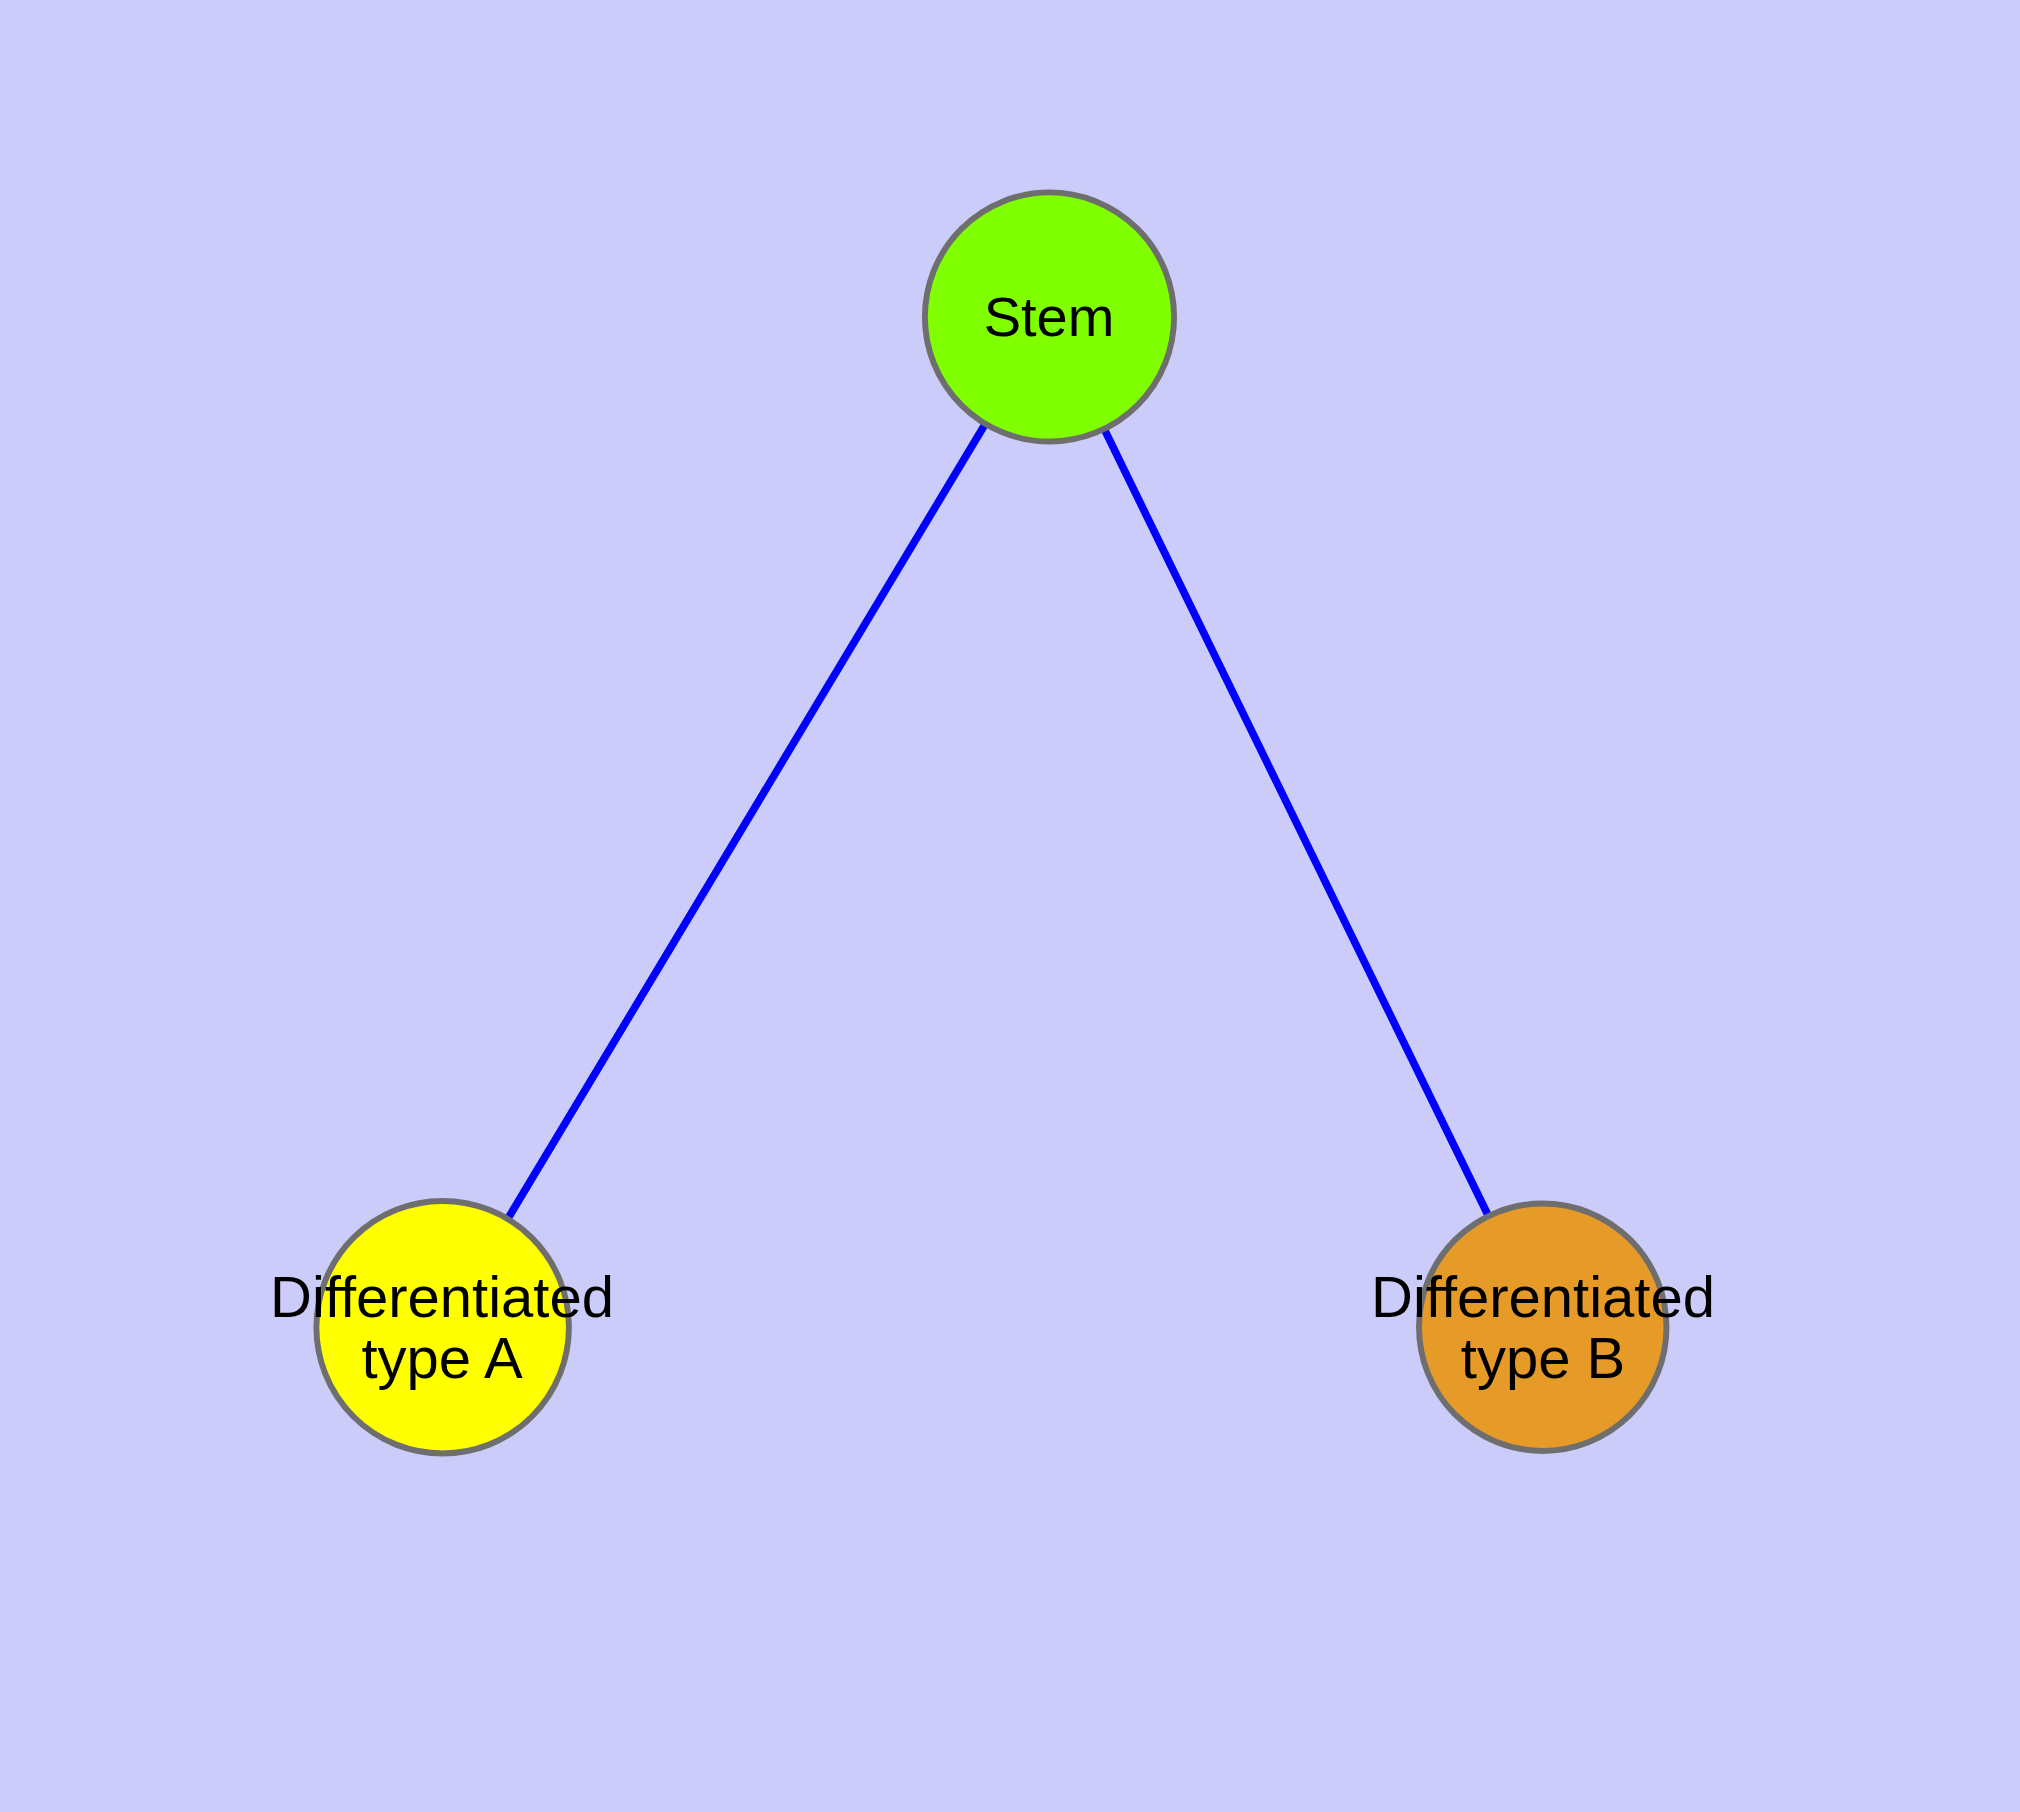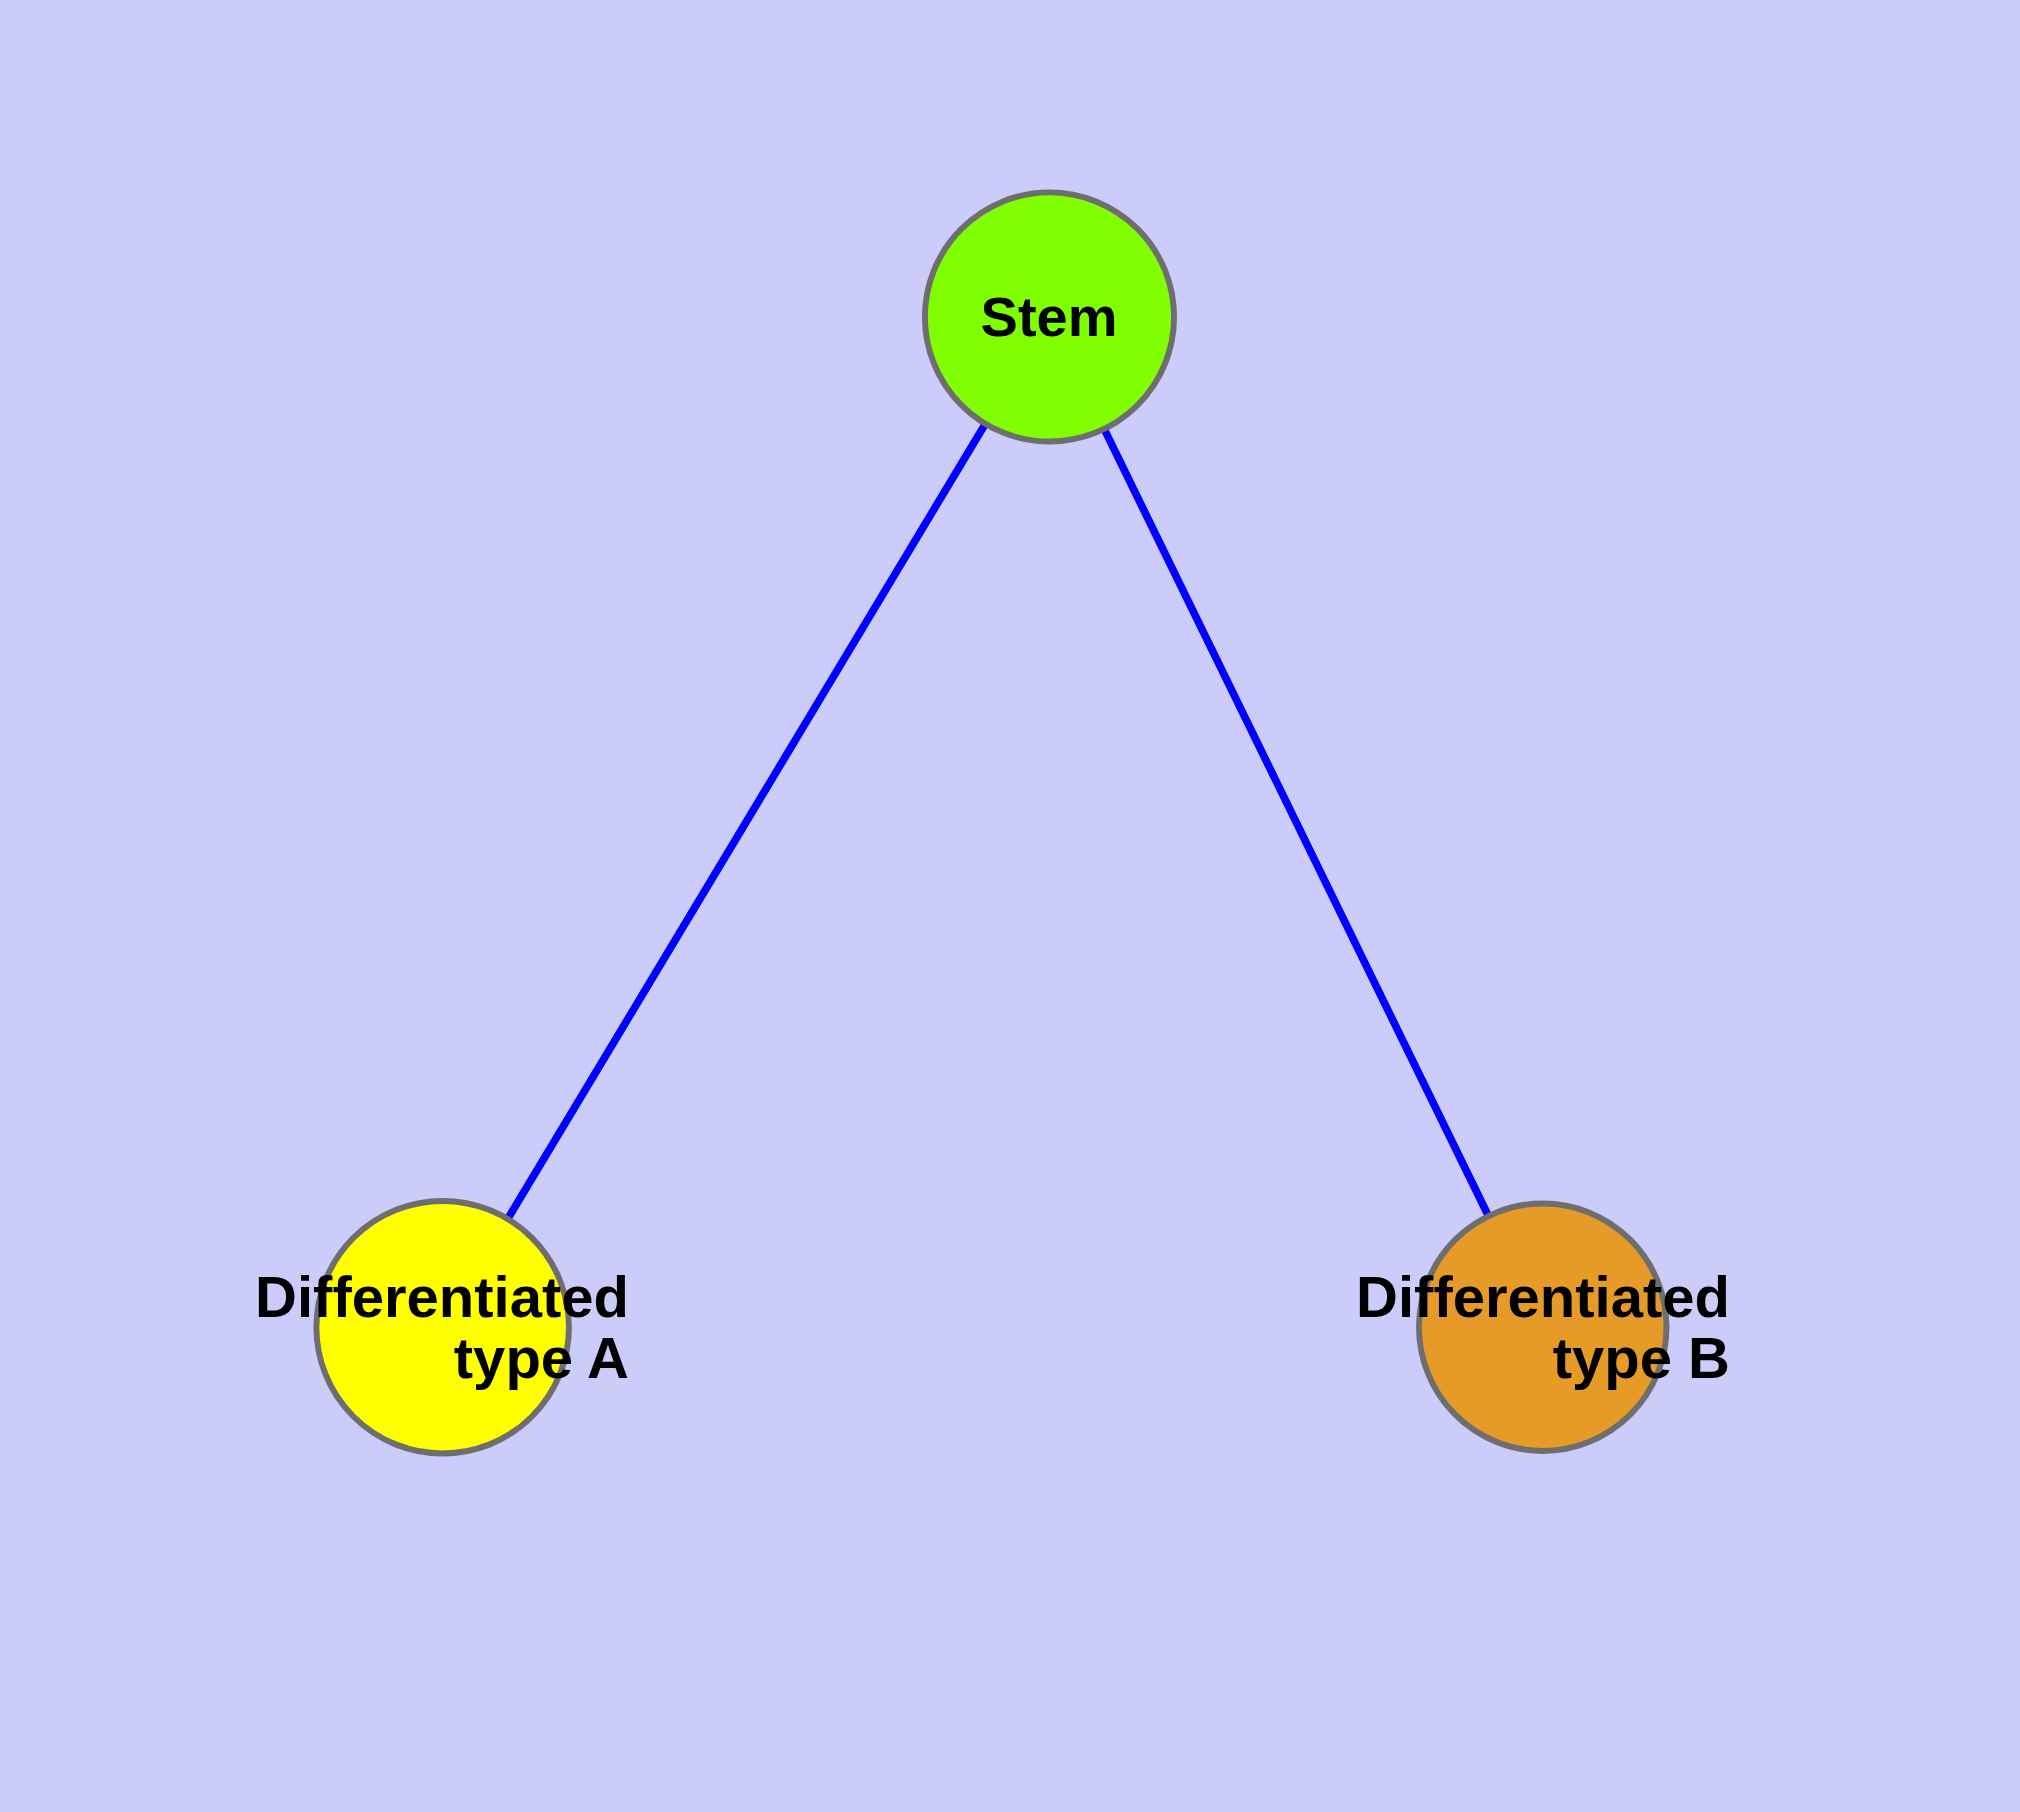--- a/index.html
+++ b/index.html
@@ -17,23 +17,23 @@
   }
   #graph-svg {
     position: absolute;
     left: 0;
     top: 0;
     width: 2021px;
     height: 1812px;
   }
   .node-label {
     position: absolute;
-    text-align: right;
+    text-align: center;
     font-family: "Liberation Sans", sans-serif;
-    font-weight: bold;
+    font-weight: normal;
     color: #000000;
     white-space: pre;
     line-height: 1.06;
     pointer-events: none;
     transform: translate(-50%, -50%);
   }
   #label-stem {
     font-size: 56px;
     left: 1049px;
     top: 317px;

